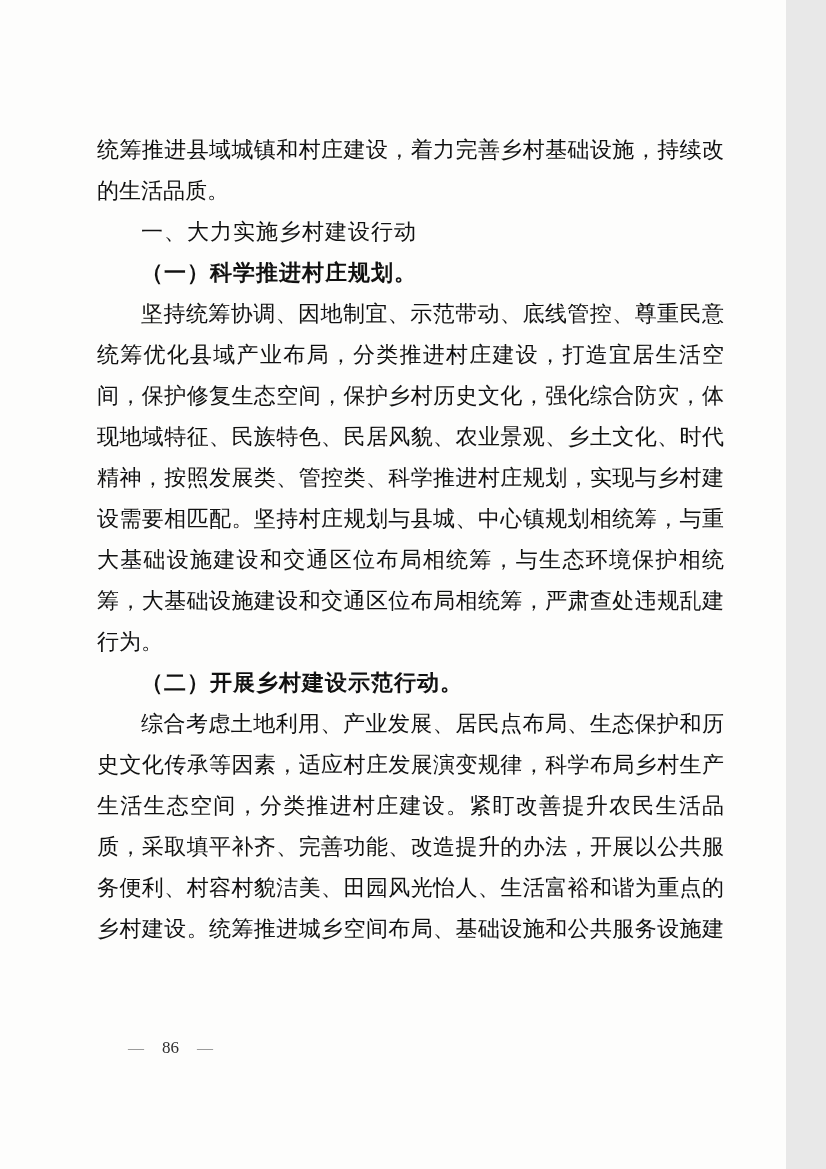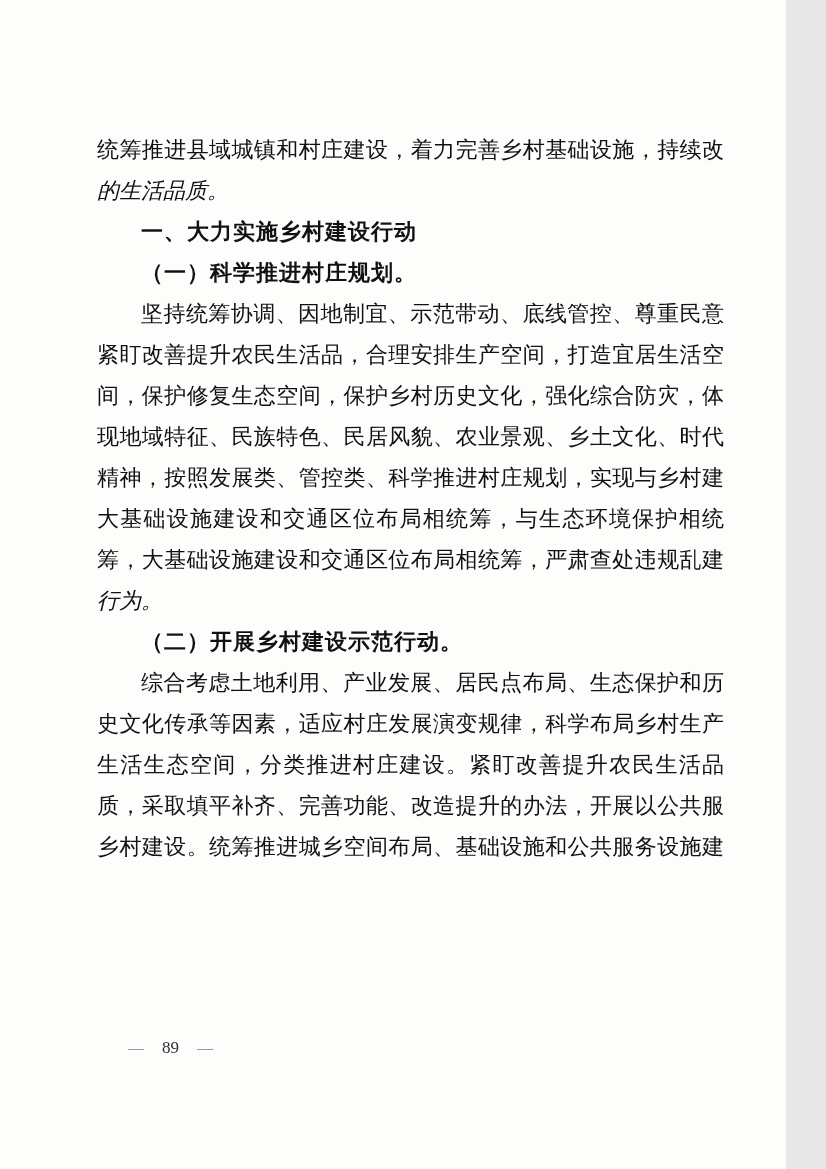--- a/index.html
+++ b/index.html
@@ -27,28 +27,27 @@
     height: 41px;
     line-height: 41px;
     white-space: nowrap;
     text-align: justify;
     text-align-last: justify;
     overflow: hidden;
   }
   .line.no-fill {
     text-align: left;
     text-align-last: left;
-    font-style: italic;
   }
   .line.indent {
     text-indent: 2em;
   }
   .line.h1 {
     font-family: "Liberation Sans", "DejaVu Sans", sans-serif;
-    font-weight: 700;
+    font-weight: 400;
     text-indent: 2em;
     text-align: left;
     text-align-last: left;
     letter-spacing: 1px;
   }
   .line.h2 {
     font-family: "Liberation Serif", "DejaVu Serif", serif;
     font-weight: 700;
     text-indent: 2em;
     text-align: left;
@@ -84,35 +83,37 @@
 <div class="page">
   <div class="content" id="content">
       <div class="para">
         <div class="line">统筹推进县域城镇和村庄建设，着力完善乡村基础设施，持续改</div>
         <div class="line no-fill">的生活品质。</div>
       </div>
       <div class="line h1">一、大力实施乡村建设行动</div>
       <div class="line h2">（一）科学推进村庄规划。</div>
       <div class="para">
         <div class="line indent">坚持统筹协调、因地制宜、示范带动、底线管控、尊重民意</div>
-        <div class="line">紧盯改善提升农民生活品，合理安排生产空间，打造宜居生活空</div>
+        <div class="line">统筹优化县域产业布局，分类推进村庄建设，打造宜居生活空</div>
         <div class="line">间，保护修复生态空间，保护乡村历史文化，强化综合防灾，体</div>
         <div class="line">现地域特征、民族特色、民居风貌、农业景观、乡土文化、时代</div>
         <div class="line">精神，按照发展类、管控类、科学推进村庄规划，实现与乡村建</div>
+        <div class="line">设需要相匹配。坚持村庄规划与县城、中心镇规划相统筹，与重</div>
         <div class="line">大基础设施建设和交通区位布局相统筹，与生态环境保护相统</div>
         <div class="line">筹，大基础设施建设和交通区位布局相统筹，严肃查处违规乱建</div>
         <div class="line no-fill">行为。</div>
       </div>
       <div class="line h2">（二）开展乡村建设示范行动。</div>
       <div class="para">
         <div class="line indent">综合考虑土地利用、产业发展、居民点布局、生态保护和历</div>
         <div class="line">史文化传承等因素，适应村庄发展演变规律，科学布局乡村生产</div>
         <div class="line">生活生态空间，分类推进村庄建设。紧盯改善提升农民生活品</div>
         <div class="line">质，采取填平补齐、完善功能、改造提升的办法，开展以公共服</div>
+        <div class="line">务便利、村容村貌洁美、田园风光怡人、生活富裕和谐为重点的</div>
         <div class="line">乡村建设。统筹推进城乡空间布局、基础设施和公共服务设施建</div>
       </div>
     </div>
   <div class="footer">
     <span class="dash">—</span>
-    <span class="num">89</span>
+    <span class="num">86</span>
     <span class="dash">—</span>
   </div>
 </div>
 
 </body></html>

